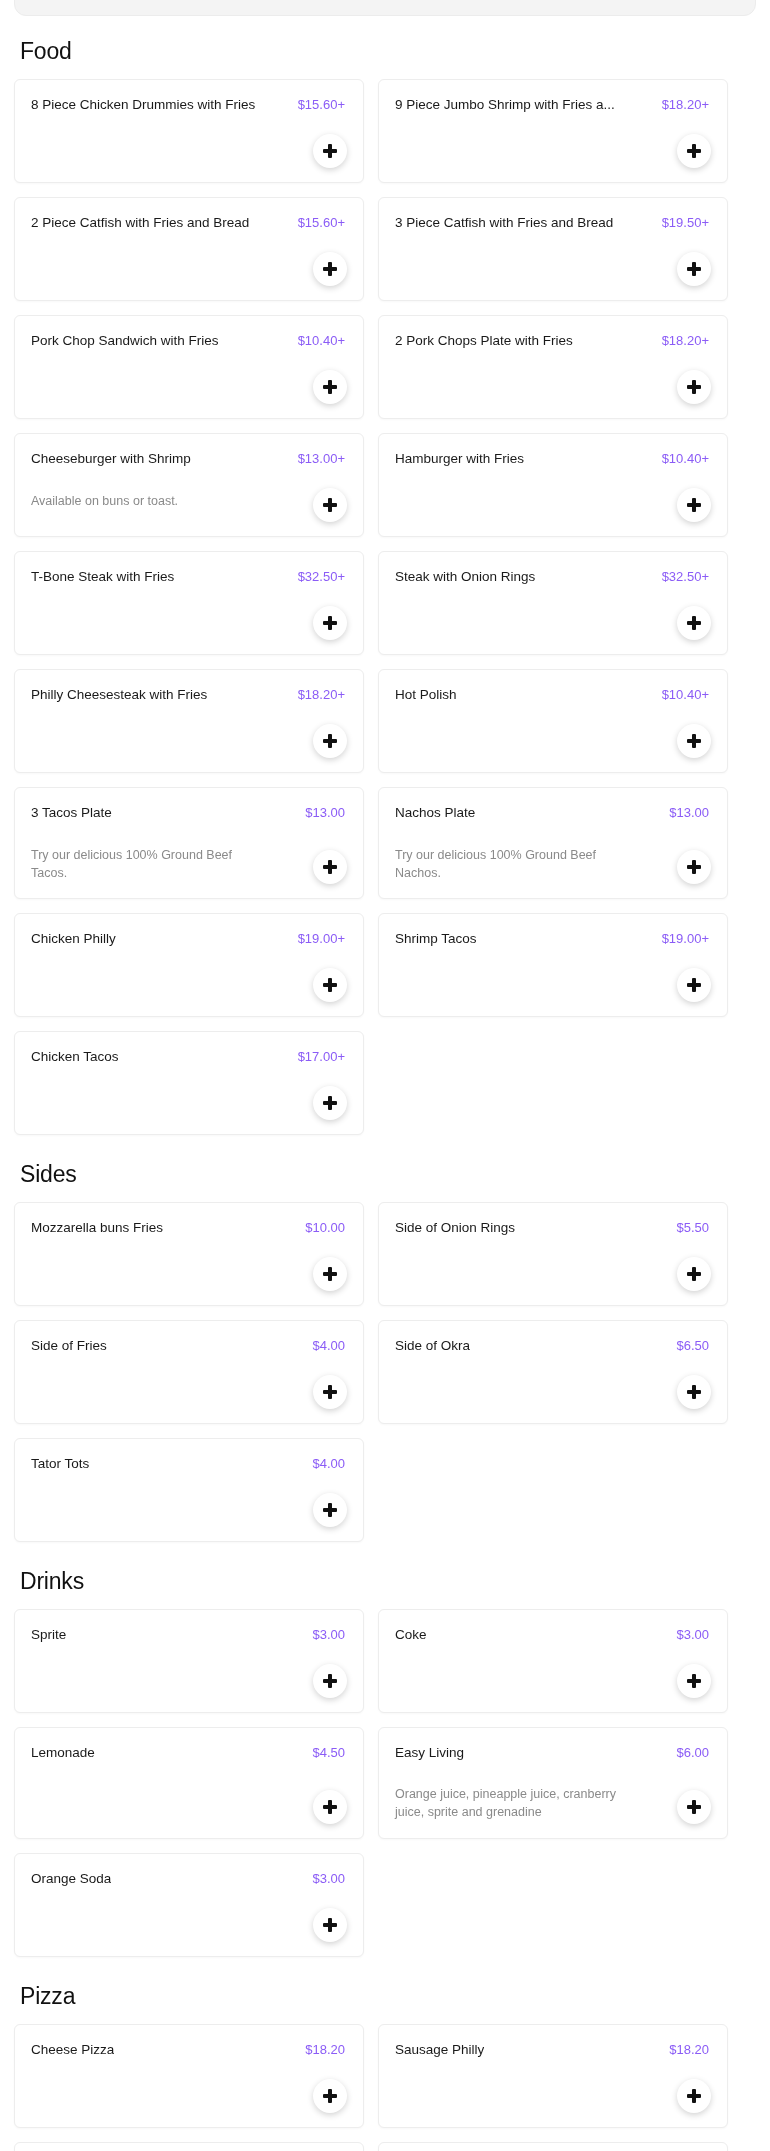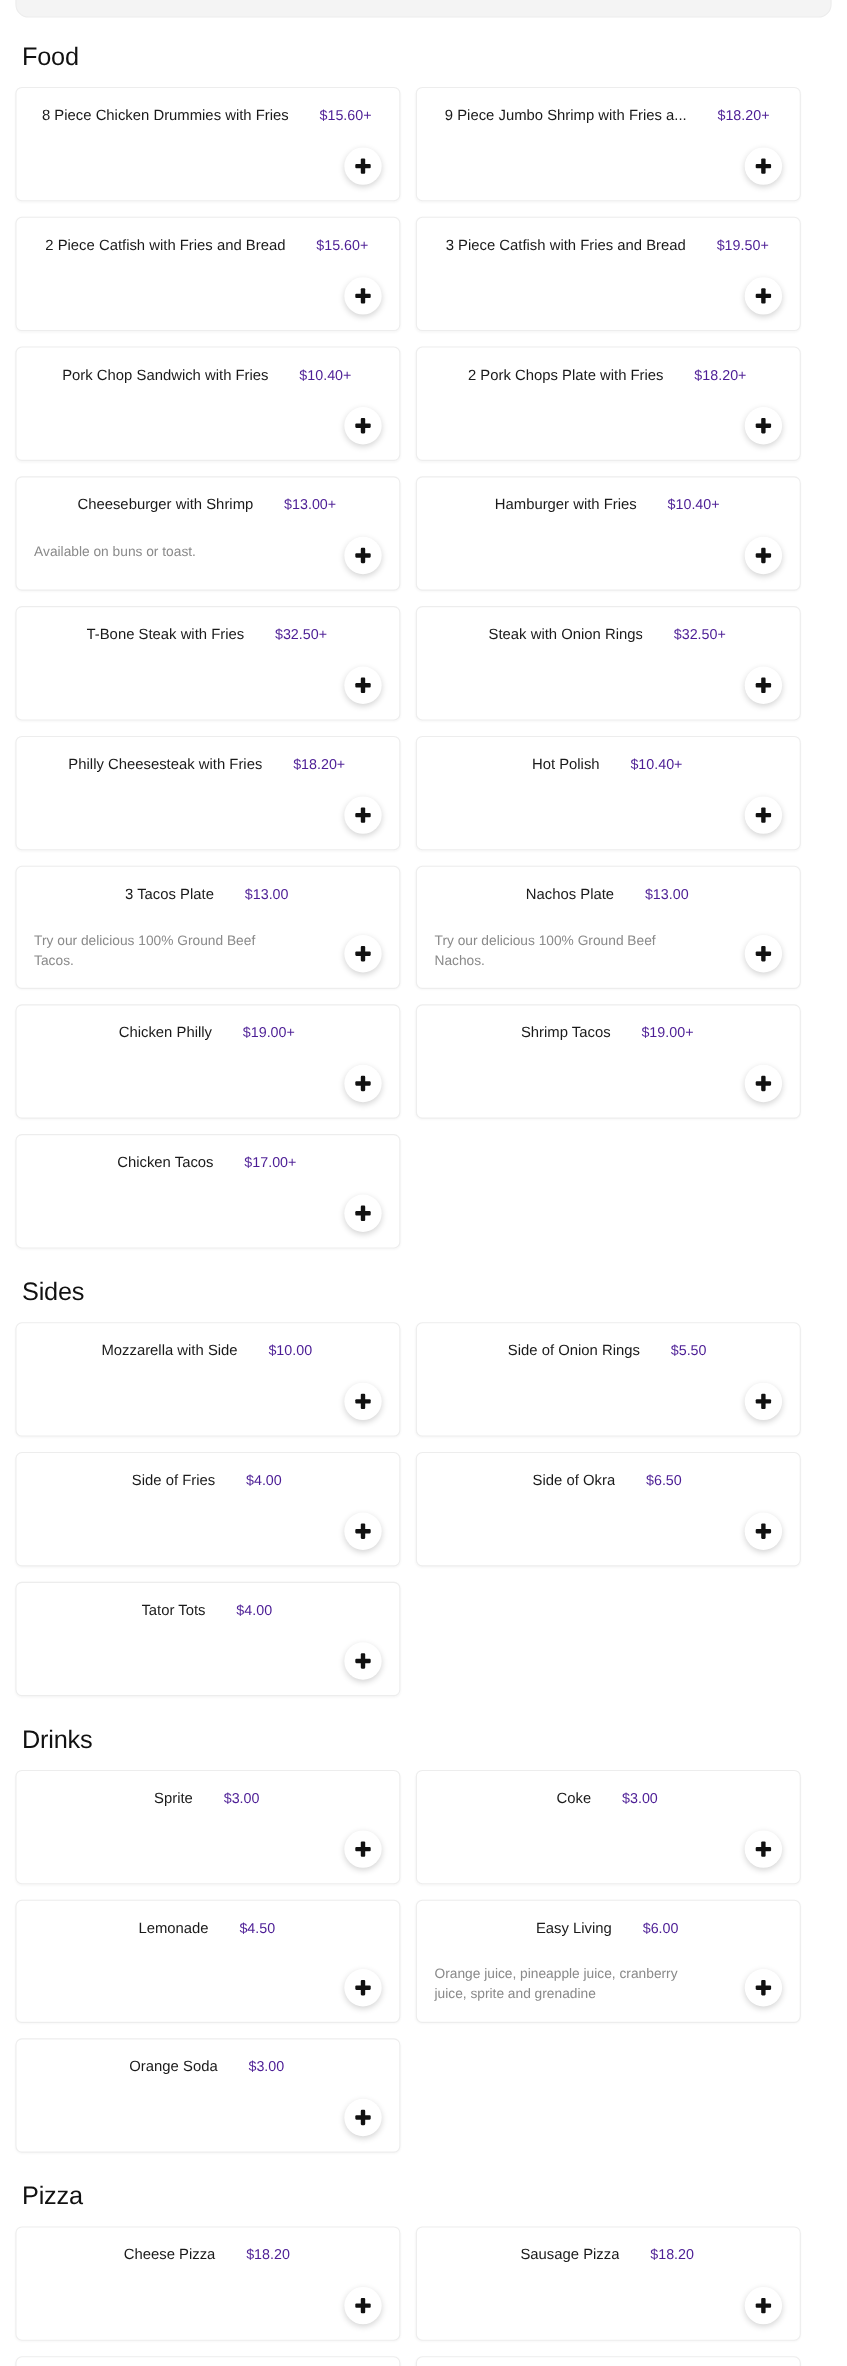--- a/index.html
+++ b/index.html
@@ -54,36 +54,36 @@
     width: 350px;
     min-height: 104px;
     background: #ffffff;
     border: 1px solid #ededed;
     border-radius: 6px;
     padding: 16px 18px 16px 16px;
     box-shadow: 0 1px 2px rgba(0,0,0,0.03);
   }
   .card-top {
     display: flex;
-    justify-content: center;
+    justify-content: space-between;
     align-items: flex-start;
     gap: 28px;
   }
   .item-name {
     font-size: 13.5px;
     color: #1a1a1a;
     line-height: 1.3;
     max-width: 230px;
     overflow: hidden;
     text-overflow: ellipsis;
     white-space: nowrap;
   }
   .item-price {
     font-size: 13px;
-    color: #4c1d95;
+    color: #8b5cf6;
     white-space: nowrap;
     padding-top: 1px;
   }
   .item-desc {
     font-size: 12.5px;
     color: #8a8a8a;
     line-height: 1.45;
     margin-top: 24px;
     max-width: 240px;
   }
@@ -288,21 +288,21 @@
               <span class="plus"></span>
             </button>
           </div>
         </div>
       </div>
       <div class="section">
         <div class="section-title">Sides</div>
         <div class="grid">
           <div class="card">
             <div class="card-top">
-              <div class="item-name">Mozzarella with Side</div>
+              <div class="item-name">Mozzarella buns Fries</div>
               <div class="item-price">$10.00</div>
             </div>
             <button class="add-btn">
               <span class="plus"></span>
             </button>
           </div>
           <div class="card">
             <div class="card-top">
               <div class="item-name">Side of Onion Rings</div>
               <div class="item-price">$5.50</div>
@@ -398,21 +398,21 @@
             <div class="card-top">
               <div class="item-name">Cheese Pizza</div>
               <div class="item-price">$18.20</div>
             </div>
             <button class="add-btn">
               <span class="plus"></span>
             </button>
           </div>
           <div class="card">
             <div class="card-top">
-              <div class="item-name">Sausage Pizza</div>
+              <div class="item-name">Sausage Philly</div>
               <div class="item-price">$18.20</div>
             </div>
             <button class="add-btn">
               <span class="plus"></span>
             </button>
           </div>
           <div class="card">
             <div class="card-top">
               <div class="item-name">Pepperoni Pizza</div>
               <div class="item-price">$18.20</div>

